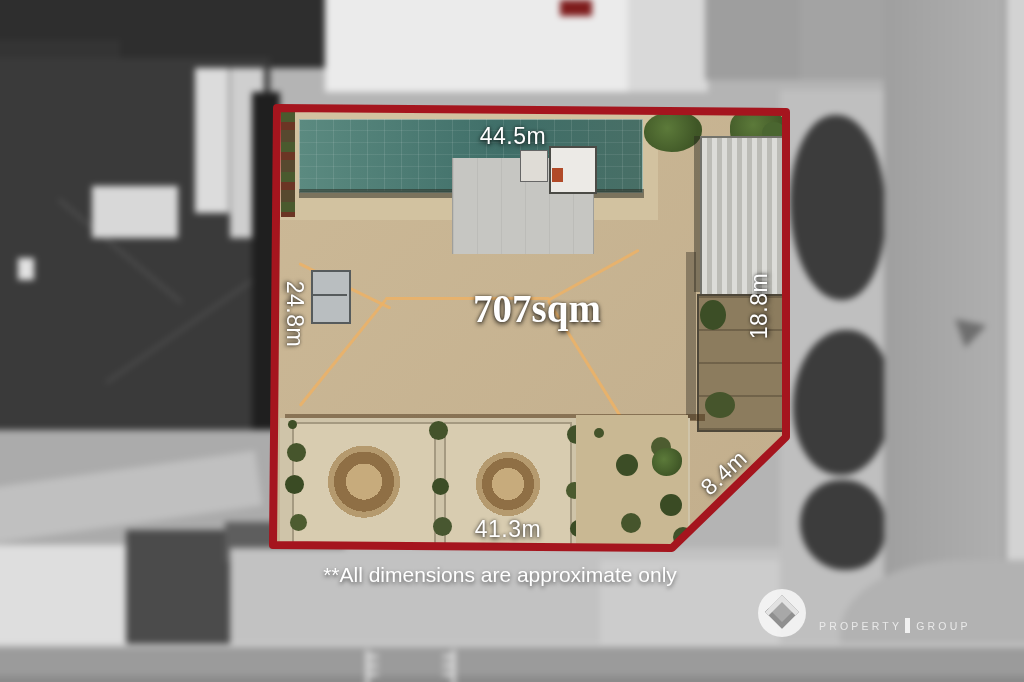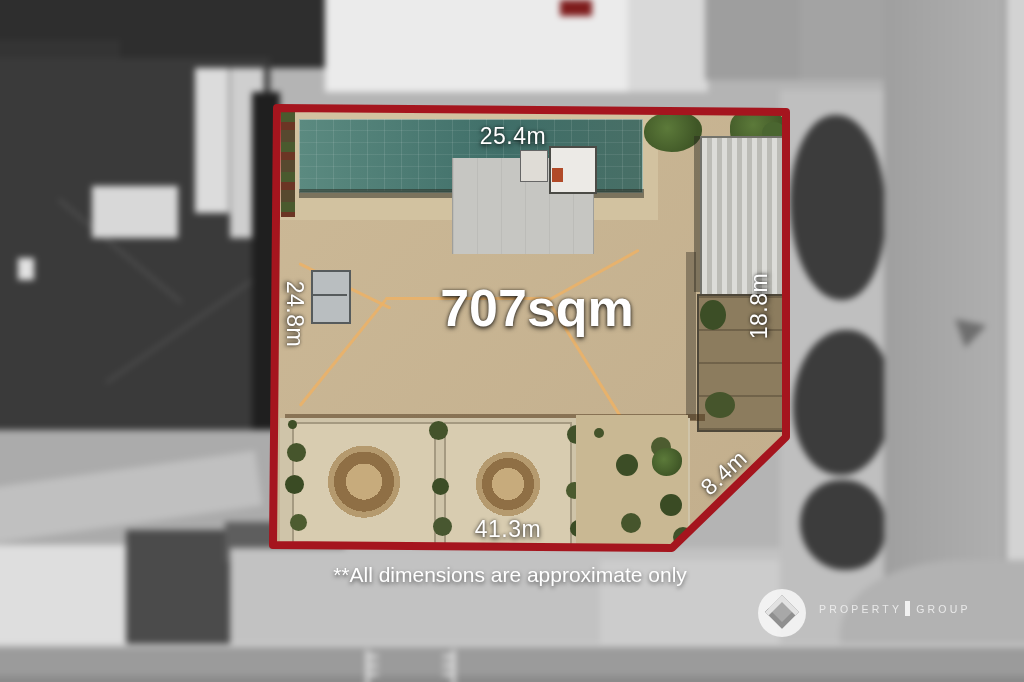--- a/index.html
+++ b/index.html
@@ -4,30 +4,30 @@
 <style>
   html,body{margin:0;padding:0;background:#888;font-family:"Liberation Sans",sans-serif;}
   #stage{position:relative;width:1024px;height:682px;overflow:hidden;background:#b4b4b4;}
   .s{position:absolute;}
   #bg{position:absolute;inset:0;filter:blur(3px);}
   #photo{position:absolute;inset:0;clip-path:polygon(277px 108px,786px 112px,786px 437px,672px 548px,273px 545px);}
   .lbl{position:absolute;transform:translate(-50%,-50%);color:#fff;white-space:nowrap;
        font-family:"Liberation Sans",sans-serif;
        text-shadow:0 2px 5px rgba(0,0,0,.75),0 0 3px rgba(0,0,0,.5);}
   .dim{font-size:23px;font-weight:normal;letter-spacing:.5px;}
-  .area{font-size:52px;font-weight:bold;}
+  .area{font-size:39px;font-weight:bold;font-family:Liberation Serif, serif;}
   .disc{font-size:21px;text-shadow:0 2px 4px rgba(0,0,0,.55);}
   .addr{position:absolute;transform:translate(-50%,-50%);white-space:nowrap;
         font-size:31px;font-weight:bold;color:#b0121c;}
   .tree{background:radial-gradient(circle at 40% 40%,#5c7a3a,#3f5626 72%);}
   .gtree{background:#3c3c3c;}
   #logo{position:absolute;left:753px;top:584px;width:220px;height:62px;}
   .logo-name{position:absolute;left:64px;top:-8px;font-size:36px;font-weight:bold;
              color:rgba(242,242,242,.92);letter-spacing:1px;}
-  .logo-tag{position:absolute;left:66px;top:17px;font-size:10.5px;letter-spacing:3.2px;
+  .logo-tag{position:absolute;left:66px;top:34px;font-size:10.5px;letter-spacing:3.2px;
             color:rgba(240,240,240,.88);white-space:nowrap;}
   .logo-bar{display:inline-block;width:5px;height:15px;background:rgba(246,246,246,.92);
             margin:0 6px -3px 3px;}
   .ridge{position:absolute;height:3px;background:#ecb266;opacity:.85;transform-origin:0 50%;border-radius:2px;}
 </style>
 </head>
 <body>
 
 <div id="stage">
 
@@ -115,28 +115,28 @@
     <div class="s" style="left:288px;top:420px;width:9px;height:9px;border-radius:50%;background:#3e4f27;box-shadow:4px 28px 0 5px #46552c,2px 60px 0 5px #3a4b24,6px 98px 0 4px #4d5c30,146px 6px 0 5px #44532a,148px 62px 0 4px #3c4d26,150px 102px 0 5px #485730,284px 10px 0 5px #41512a,282px 66px 0 4px #4b5a2e,286px 104px 0 4px #3b4c25;"></div>
     <div class="s" style="left:576px;top:415px;width:112px;height:133px;background:#c9b893;"></div>
     <div class="s" style="left:594px;top:428px;width:10px;height:10px;border-radius:50%;background:#44532a;box-shadow:28px 32px 0 6px #3c4d26,62px 14px 0 5px #4d5c30,72px 72px 0 6px #3a4b24,32px 90px 0 5px #46552c,84px 104px 0 5px #41512a;"></div>
     <div class="s tree" style="left:652px;top:448px;width:30px;height:28px;border-radius:50% 45% 55% 50%;"></div>
   </div>
 
   <svg width="1024" height="682" viewBox="0 0 1024 682" style="position:absolute;left:0;top:0;pointer-events:none;">
     <path d="M 277 108 L 786 112 L 786 437 L 672 548 L 273 545 Z" fill="none" stroke="#a5151e" stroke-width="8" stroke-linejoin="round" stroke-linecap="round"></path>
   </svg>
 
-  <div class="lbl dim" style="left:513px;top:136px;">25.4m</div>
+  <div class="lbl dim" style="left:513px;top:136px;">44.5m</div>
   <div class="lbl dim" style="left:294px;top:314px;transform:translate(-50%,-50%) rotate(90deg);">24.8m</div>
   <div class="lbl dim" style="left:759px;top:306px;transform:translate(-50%,-50%) rotate(-90deg);">18.8m</div>
   <div class="lbl dim" style="left:724px;top:473px;transform:translate(-50%,-50%) rotate(-43deg);">8.4m</div>
   <div class="lbl dim" style="left:508px;top:529px;">41.3m</div>
   <div class="lbl area" style="left:537px;top:308px;">707sqm</div>
 
-  <div class="lbl disc" style="left:500px;top:575px;margin-left:10px;">**All dimensions are approximate only</div>
+  <div class="lbl disc" style="left:500px;top:575px;">**All dimensions are approximate only</div>
 
   <div id="logo">
     <div class="s" style="left:5px;top:5px;width:48px;height:48px;border-radius:50%;background:rgba(250,250,250,.82);"></div>
     <div class="s" style="left:17px;top:16px;width:24px;height:24px;background:#a8a8a8;transform:rotate(45deg);box-shadow:inset 5px 5px 0 #e2e2e2,inset -5px -5px 0 #8f8f8f;"></div>
     <div class="logo-tag">
       <span>PROPERTY</span><span class="logo-bar"></span><span>GROUP</span>
     </div>
   </div>
 
 </div>

